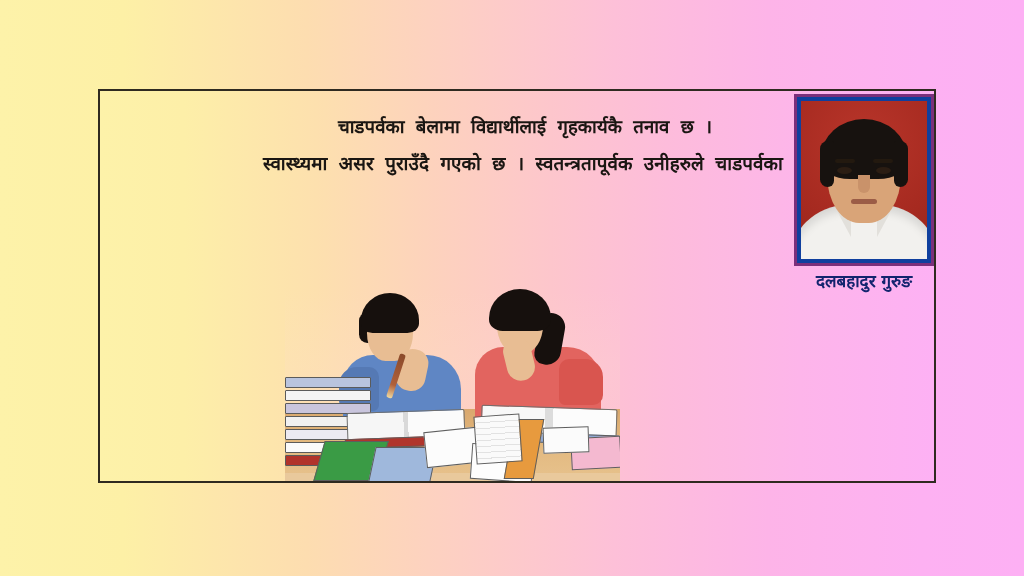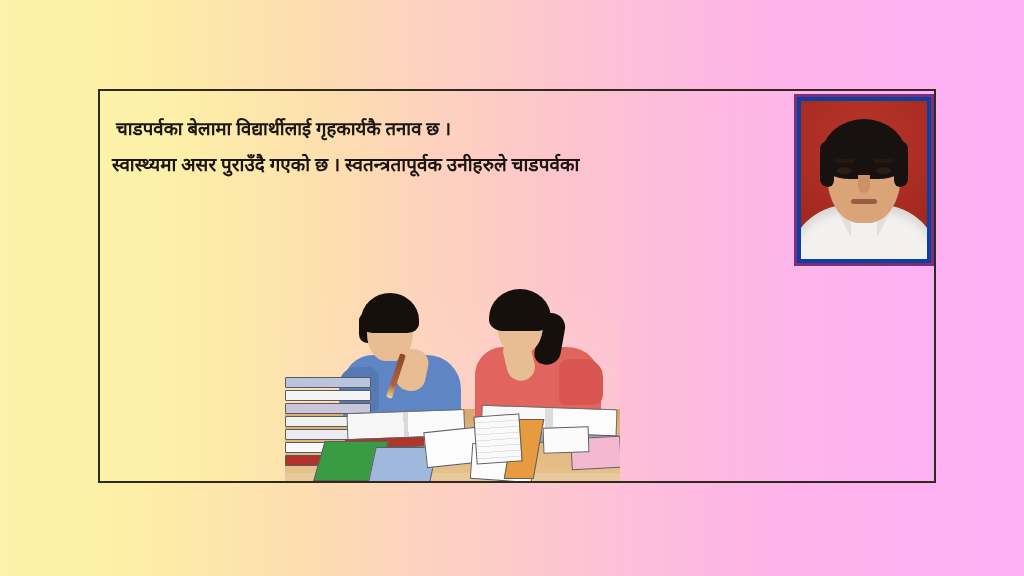--- a/index.html
+++ b/index.html
@@ -41,25 +41,26 @@
         #fdd2bd 40%,
         #fdc6cc 54%,
         #fdbcdb 68%,
         #fdb5ea 84%,
         #fdb1f4 100%);
     overflow: hidden;
   }
   
   #text-block {
     position: absolute;
-    left: 12px;
+    left: 4px;
     top: 20px;
     width: 838px;
+    text-align: center;
     color: #1a1612;
-    font-family: Liberation Serif, serif;
+    font-family: Liberation Mono, monospace;
     font-weight: bold;
     font-size: 18.5px;
     line-height: 36px;
     letter-spacing: 0.1px;
   }
   #text-block .tline {
     display: block;
     white-space: nowrap;
   }
   #text-block .tline.l1 { padding-left: 4px; }
@@ -348,20 +349,21 @@
         <div class="p-hair-r"></div>
         <div class="p-brow-l"></div>
         <div class="p-brow-r"></div>
         <div class="p-eye-l"></div>
         <div class="p-eye-r"></div>
         <div class="p-nose"></div>
         <div class="p-mouth"></div>
       </div>
     </div>
 
+    <div id="author-name">दलबहादुर गुरुङ</div>
 
     <div id="illustration">
 
       <div class="desk">
         <div class="desk-edge"></div>
       </div>
 
       <div class="kid" id="boy">
         <div class="torso"></div>
         <div class="sleeve"></div>

